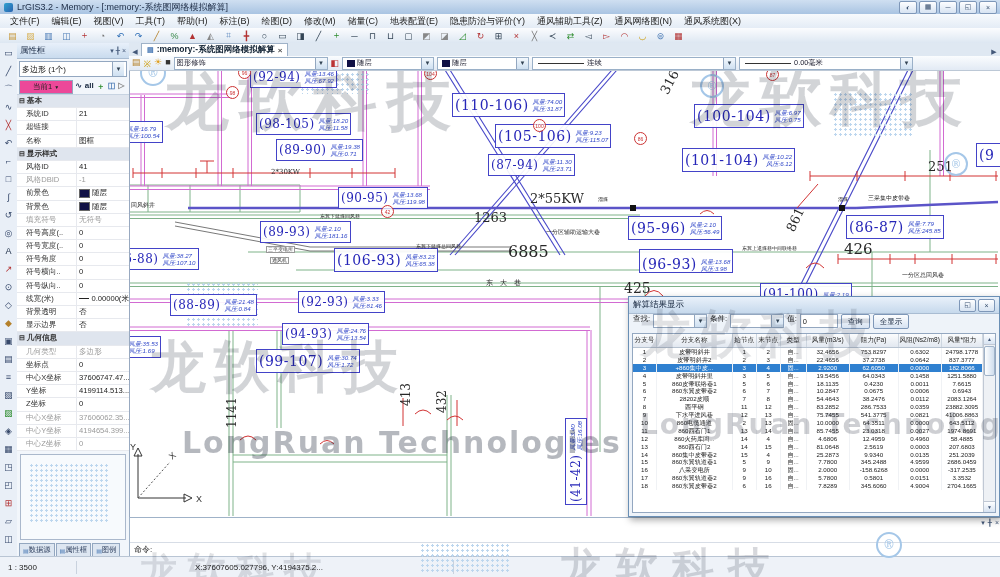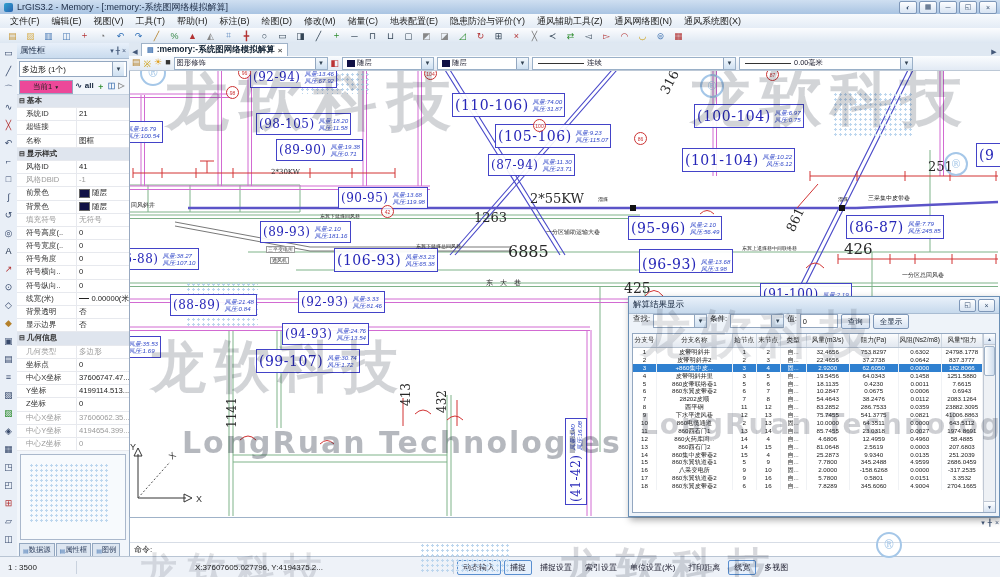--- a/index.html
+++ b/index.html
@@ -1117,31 +1117,20 @@
   <span>▾</span>
       <span>╂</span>
       <span>×</span>
     </div>
   <div class="cprompt">命令:</div>
 </div>
 
 <div id="status">
   <span class="seg" style="width:60px">1 : 3500</span>
   <span class="seg" style="width:250px;margin-left:110px">X:37607605.027796, Y:4194375.2...</span>
-  <span style="display:flex;align-items:center">
-
-  <span class="sbtn active">动态输入</span>
-      <span class="sbtn active">捕捉</span>
-      <span class="sbtn">捕捉设置</span>
-      <span class="sbtn">索引设置</span>
-      <span class="sbtn">单位设置(米)</span>
-      <span class="sbtn">打印距离</span>
-      <span class="sbtn active">线宽</span>
-      <span class="sbtn">多视图</span>
-    </span>
 </div>
 
 <div class="wm" style="left:640px;top:300px;font-size:52px;letter-spacing:8px;opacity:.12">龙软科技</div>
 <div class="wm" style="left:640px;top:408px;font-size:28px;letter-spacing:2px;opacity:.2">LongRuan Technologies</div>
 <div class="wm" style="left:560px;top:540px;font-size:42px;letter-spacing:14px;opacity:.16">龙软科技</div>
 <div class="wm" style="left:140px;top:546px;font-size:38px;letter-spacing:10px;opacity:.12">龙软科技</div>
 <div class="regc" style="left:876px;top:532px;width:22px;height:22px;font-size:12px;z-index:41">®</div>
 <div class="ht" style="left:420px;top:543px;width:90px;height:30px;z-index:41"></div>
 
 </body></html>

